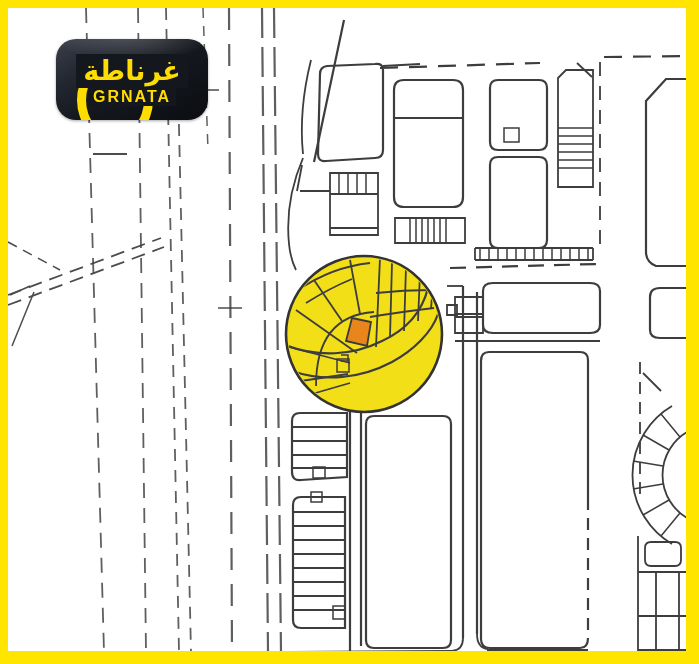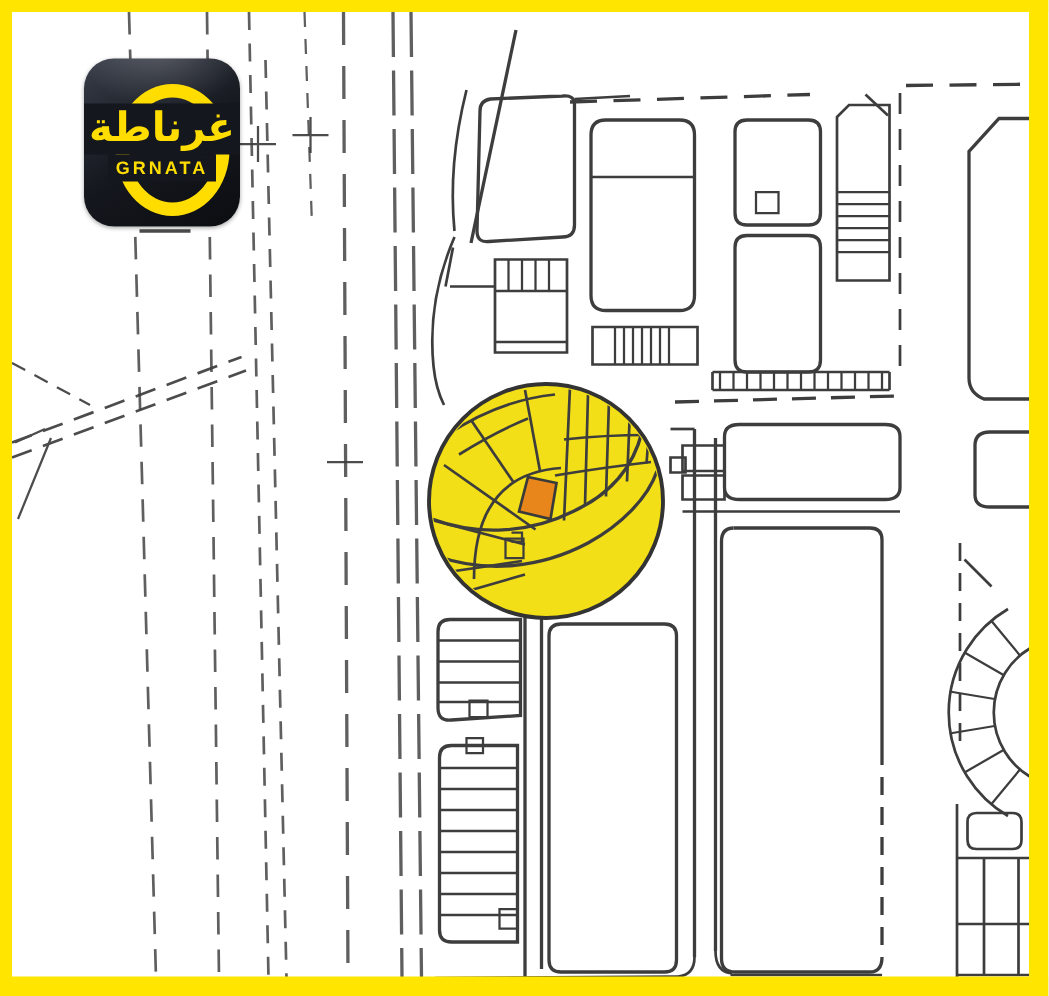--- a/index.html
+++ b/index.html
@@ -13,43 +13,44 @@
   .ln {fill:none;stroke:var(--map-line,#3d3d3d);stroke-width:1.8;}
   .ln2{fill:none;stroke:var(--map-line,#3d3d3d);stroke-width:2.2;}
   .lt {fill:none;stroke:var(--map-line,#3d3d3d);stroke-width:1.5;}
   .faded{opacity:.82;}
   .semi{opacity:.92;}
   .hl-circle{fill:var(--highlight-circle,#f2df17);stroke:#333;stroke-width:2.6;}
   .hl-plot{fill:var(--highlighted-plot,#e8861c);stroke:#3a3a3a;stroke-width:1.8;}
   .frame-rect{fill:var(--frame,#ffe500);}
   
   #logo{
-    position:absolute;left:56px;top:39px;width:104px;height:112px;
+    position:absolute;left:56px;top:39px;width:104px;height:81px;
     border-radius:20px;overflow:hidden;
     background:linear-gradient(150deg,#3a3f4b 0%,#232730 28%,#14171d 55%,#0b0d11 100%);
     box-shadow:0 1px 3px rgba(0,0,0,.35);
+    padding-left:48px;
   }
   #logo .gloss{
     position:absolute;left:-6%;top:-48%;width:112%;height:78%;border-radius:50%;
     background:radial-gradient(ellipse at center,rgba(255,255,255,.22),rgba(255,255,255,0) 70%);
   }
   #logo .ring{
     position:absolute;left:21px;top:17px;width:58px;height:70px;border-radius:50%;
     border:9px solid var(--logo-accent,#ffdd00);
   }
   #logo .txt{
     position:absolute;inset:0;display:flex;flex-direction:column;
     align-items:center;justify-content:center;
   }
   #logo .ar{
     font-family:"DejaVu Sans",sans-serif;font-weight:bold;font-size:27px;line-height:32px;
     color:var(--logo-accent,#ffdd00);background:#14171d;padding:1px 7px;direction:rtl;
   }
   #logo .en{
-    font-weight:bold;font-size:12px;line-height:18px;letter-spacing:2px;
+    font-weight:bold;font-size:16px;line-height:18px;letter-spacing:2px;
     color:var(--logo-accent,#ffdd00);background:#14171d;padding:0 5px;margin-top:0;
   }
 </style>
 </head>
 <body>
 
 <div id="stage">
 
   <svg id="map-svg" width="699" height="664" viewBox="0 0 699 664">
 

